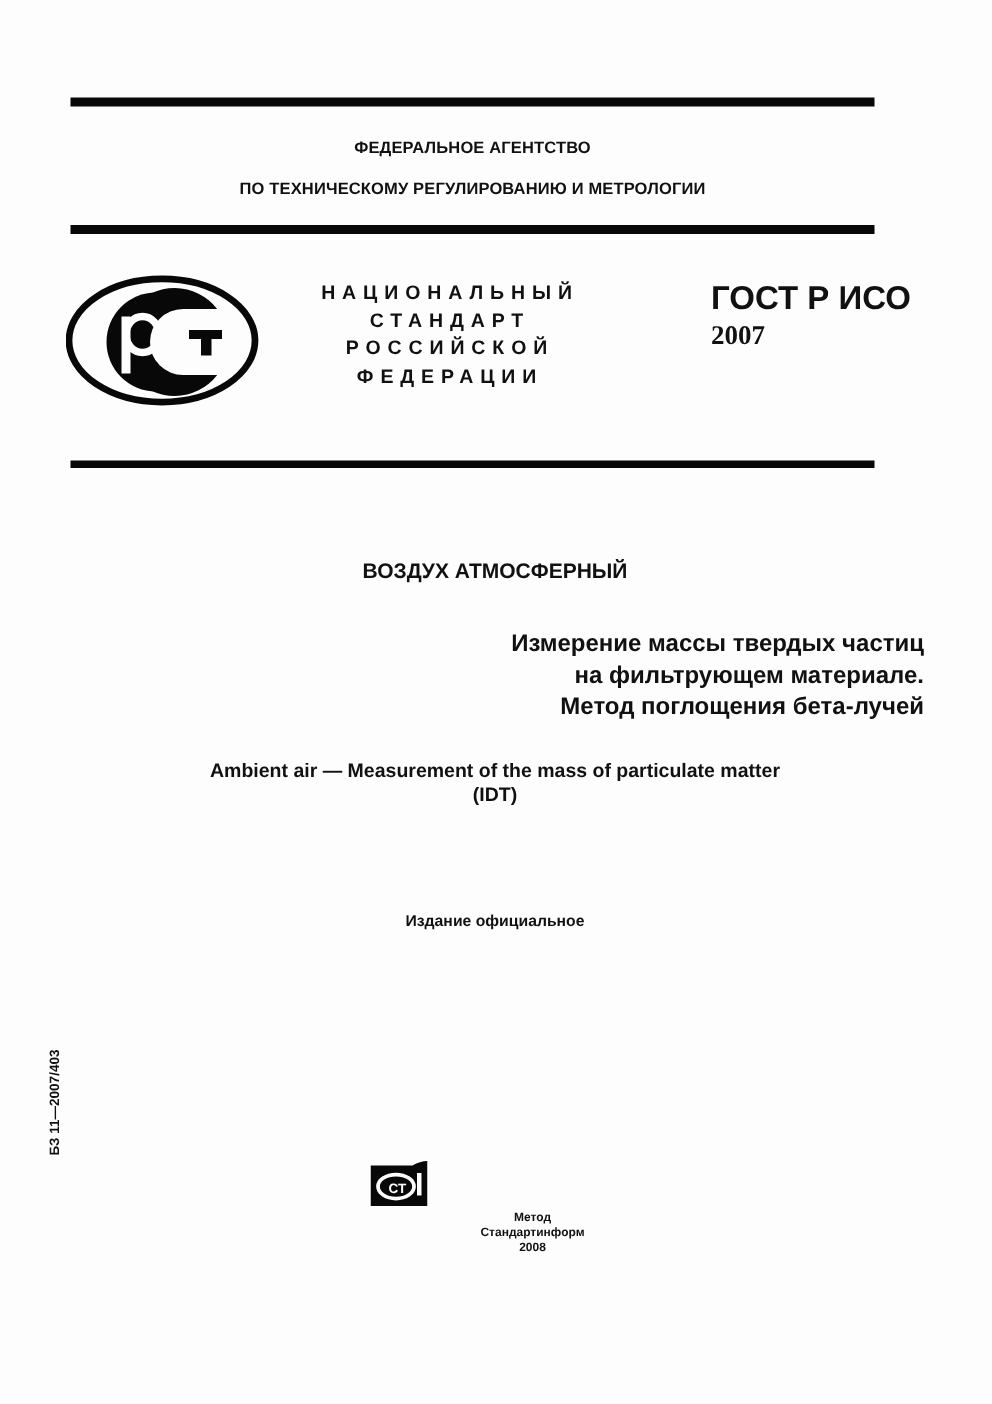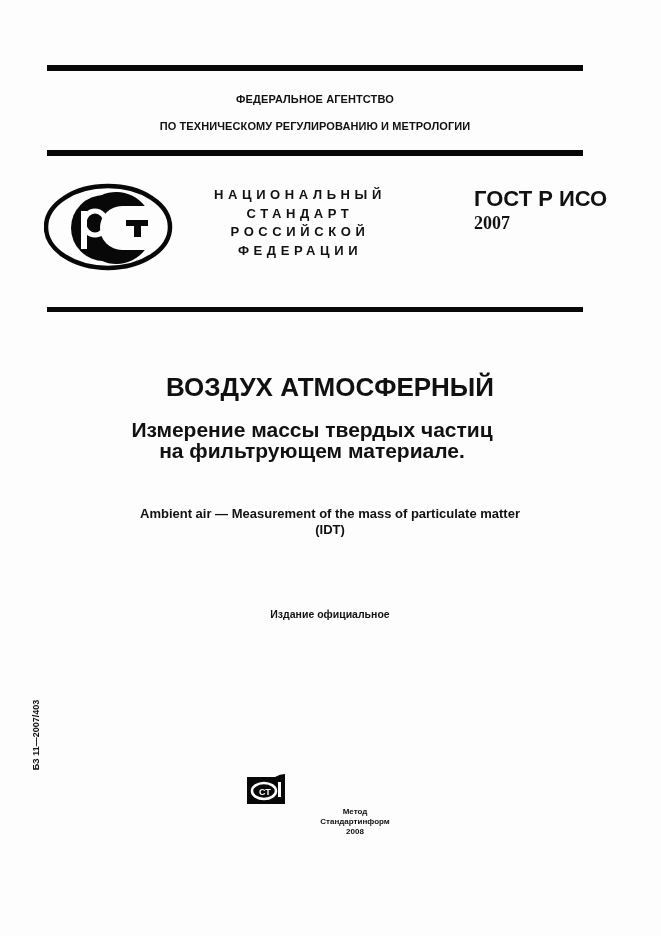--- a/index.html
+++ b/index.html
@@ -6,22 +6,22 @@
     body {
       width: 661px; height: 936px; background: #fdfdfd; position: relative;
       font-family: "Liberation Sans", sans-serif; color: #111; overflow: hidden;
     }
     .abs { position: absolute; }
     .bar { position: absolute; left: 47px; width: 536px; background: #080808; }
     .center { text-align: center; font-weight: bold; }
     .agency { left: 47px; width: 536px; font-size: 11px; letter-spacing: 0.1px; }
     .natstd { left: 200px; width: 200px; font-size: 13px; letter-spacing: 4.6px; line-height: 18.5px; }
     .gost { left: 438px; font-weight: bold; font-size: 22px; line-height: 25px; }
-    .title { left: 47px; width: 566px; font-size: 26px; }
-    .subtitle { left: 29px; width: 566px; font-size: 21px; line-height: 21px; }
+    .title { left: 47px; width: 566px; font-size: 14px; }
+    .subtitle { left: 50px; width: 566px; font-size: 16px; line-height: 21px; text-align: right; }
     .iso { left: 47px; width: 566px; font-size: 13px; line-height: 15.5px; }
     .edition { left: 47px; width: 566px; font-size: 10.5px; }
     .side { left: 36px; top: 735px; transform: translate(-50%, -50%) rotate(-90deg); font-size: 9px; font-weight: bold; white-space: nowrap; }
     .pub { left: 300px; width: 110px; font-size: 8px; line-height: 10px; font-weight: bold; text-align: center; }
   </style>
 </head>
 <body>
 
 <div class="bar" style="top:65px;height:6px;"></div>
 
@@ -59,20 +59,21 @@
   <div style="font-size:18px;font-family:Liberation Serif, serif;">2007</div>
 </div>
 
 <div class="bar" style="top:307px;height:5px;"></div>
 
 <div class="abs center title" style="top:372px;">ВОЗДУХ АТМОСФЕРНЫЙ</div>
 
 <div class="abs center subtitle" style="top:419px;">
   <div>Измерение массы твердых частиц</div>
   <div>на фильтрующем материале.</div>
+  <div>Метод поглощения бета-лучей</div>
 </div>
 
 <div class="abs center iso" style="top:506px;">
   <div>Ambient air — Measurement of the mass of particulate matter</div>
   <div>(IDT)</div>
 </div>
 
 <div class="abs center edition" style="top:608px;">Издание официальное</div>
 
 <div class="abs side">БЗ 11—2007/403</div>

